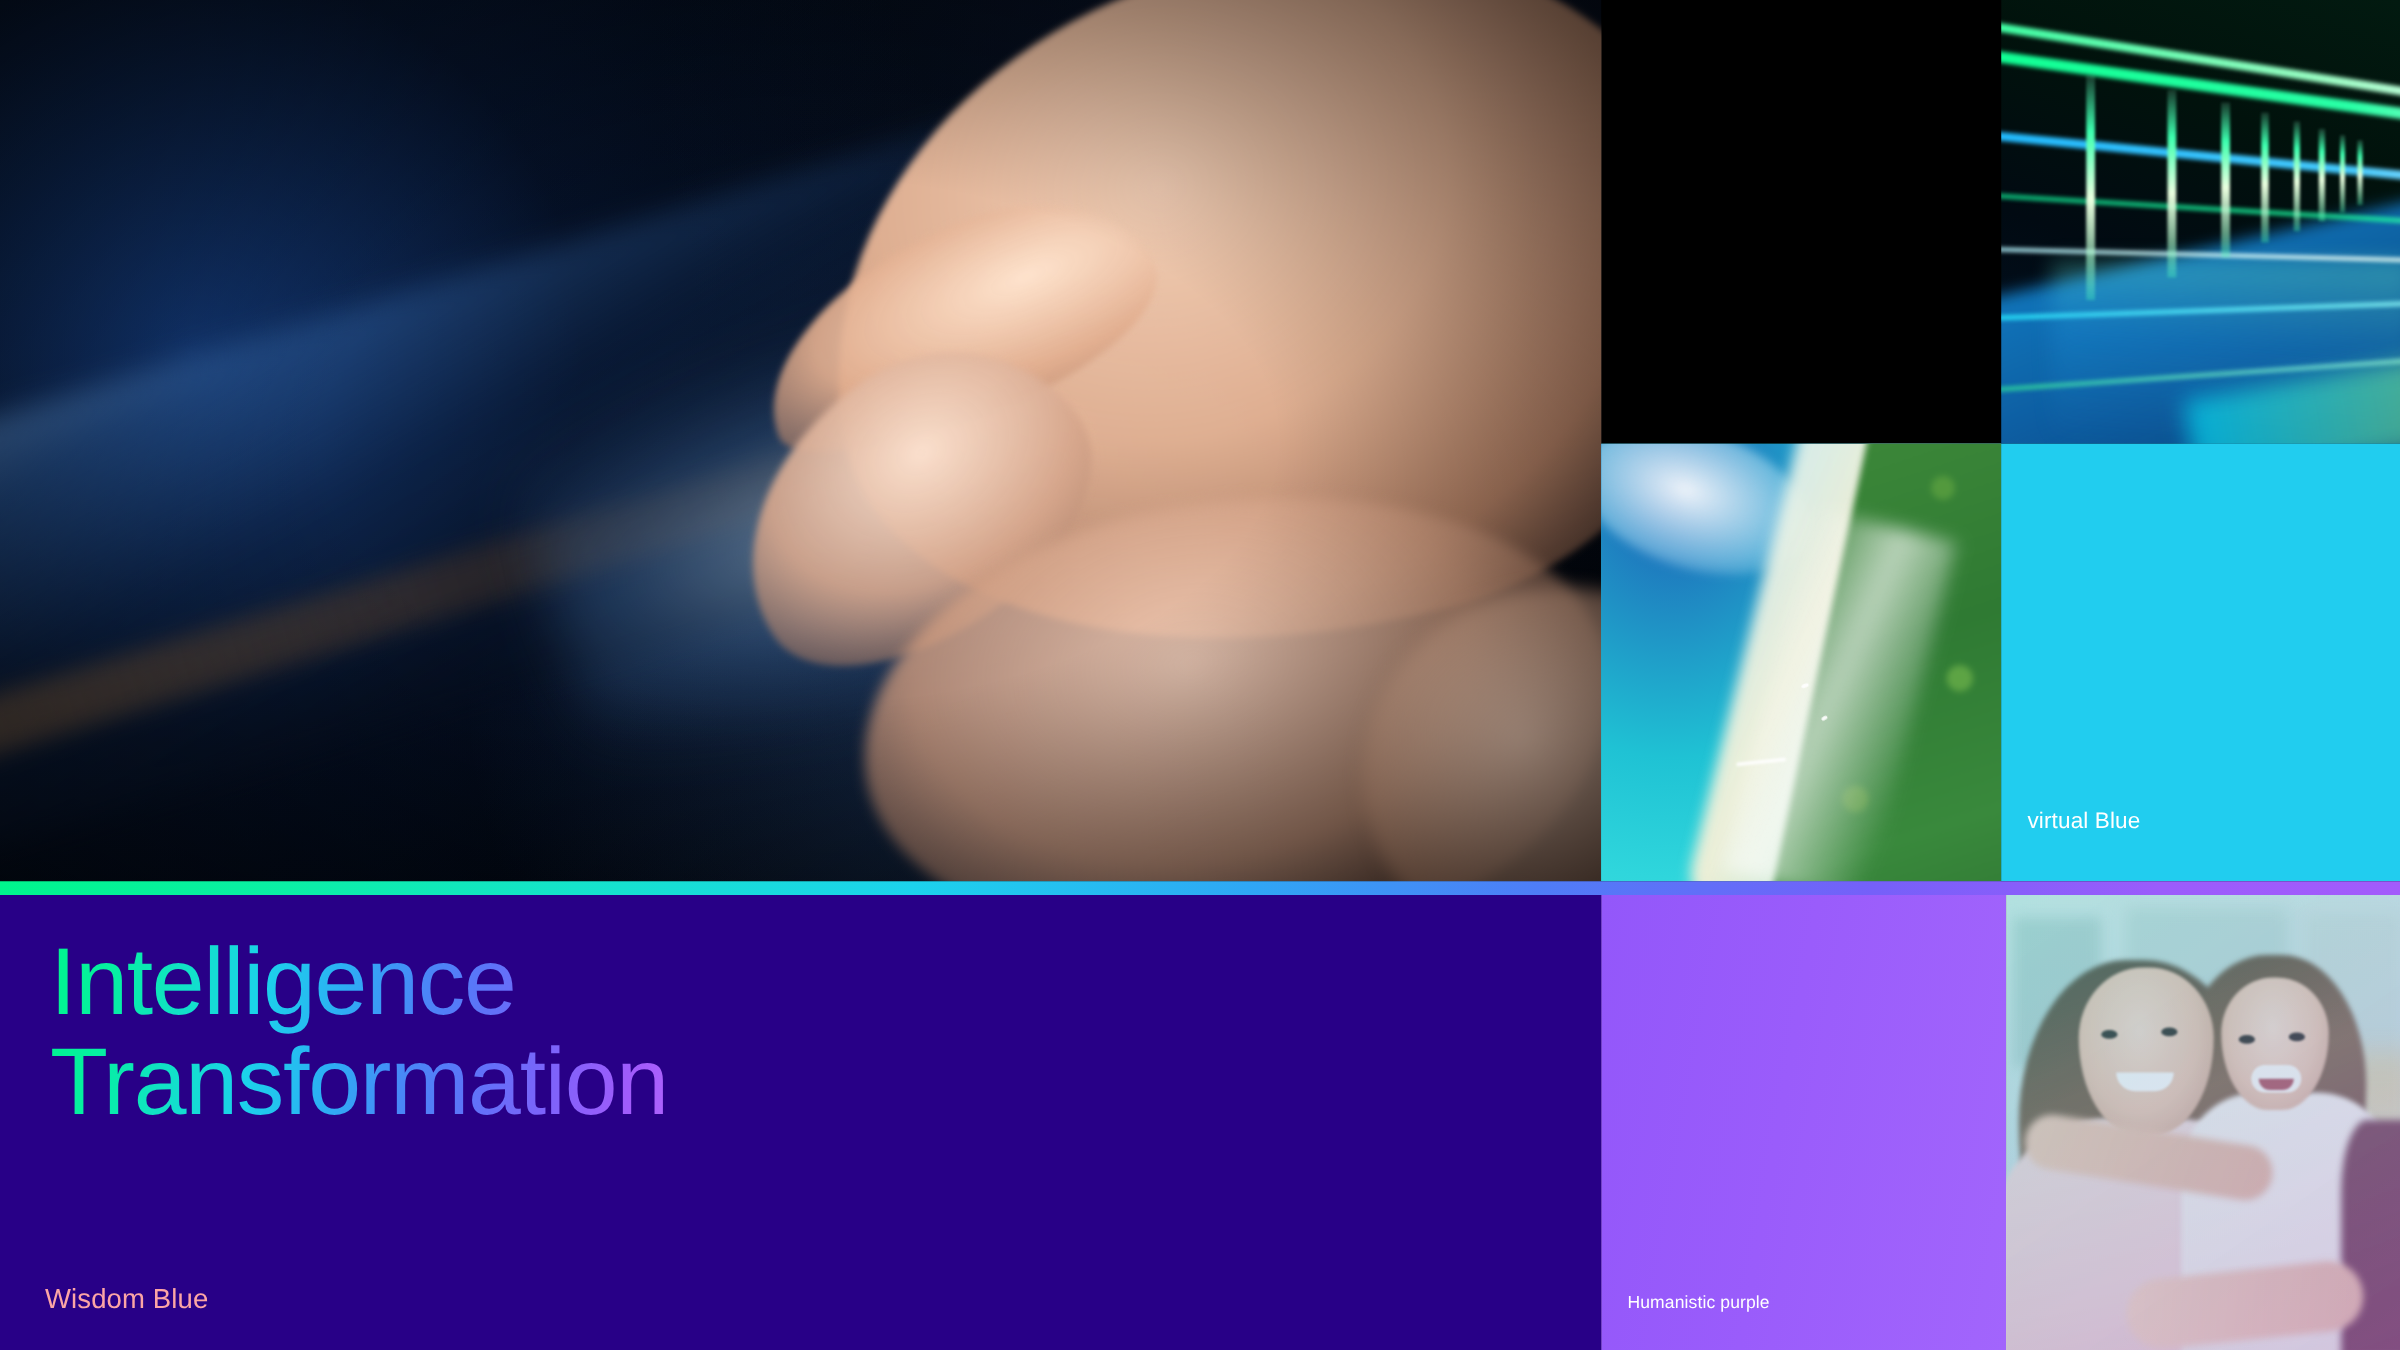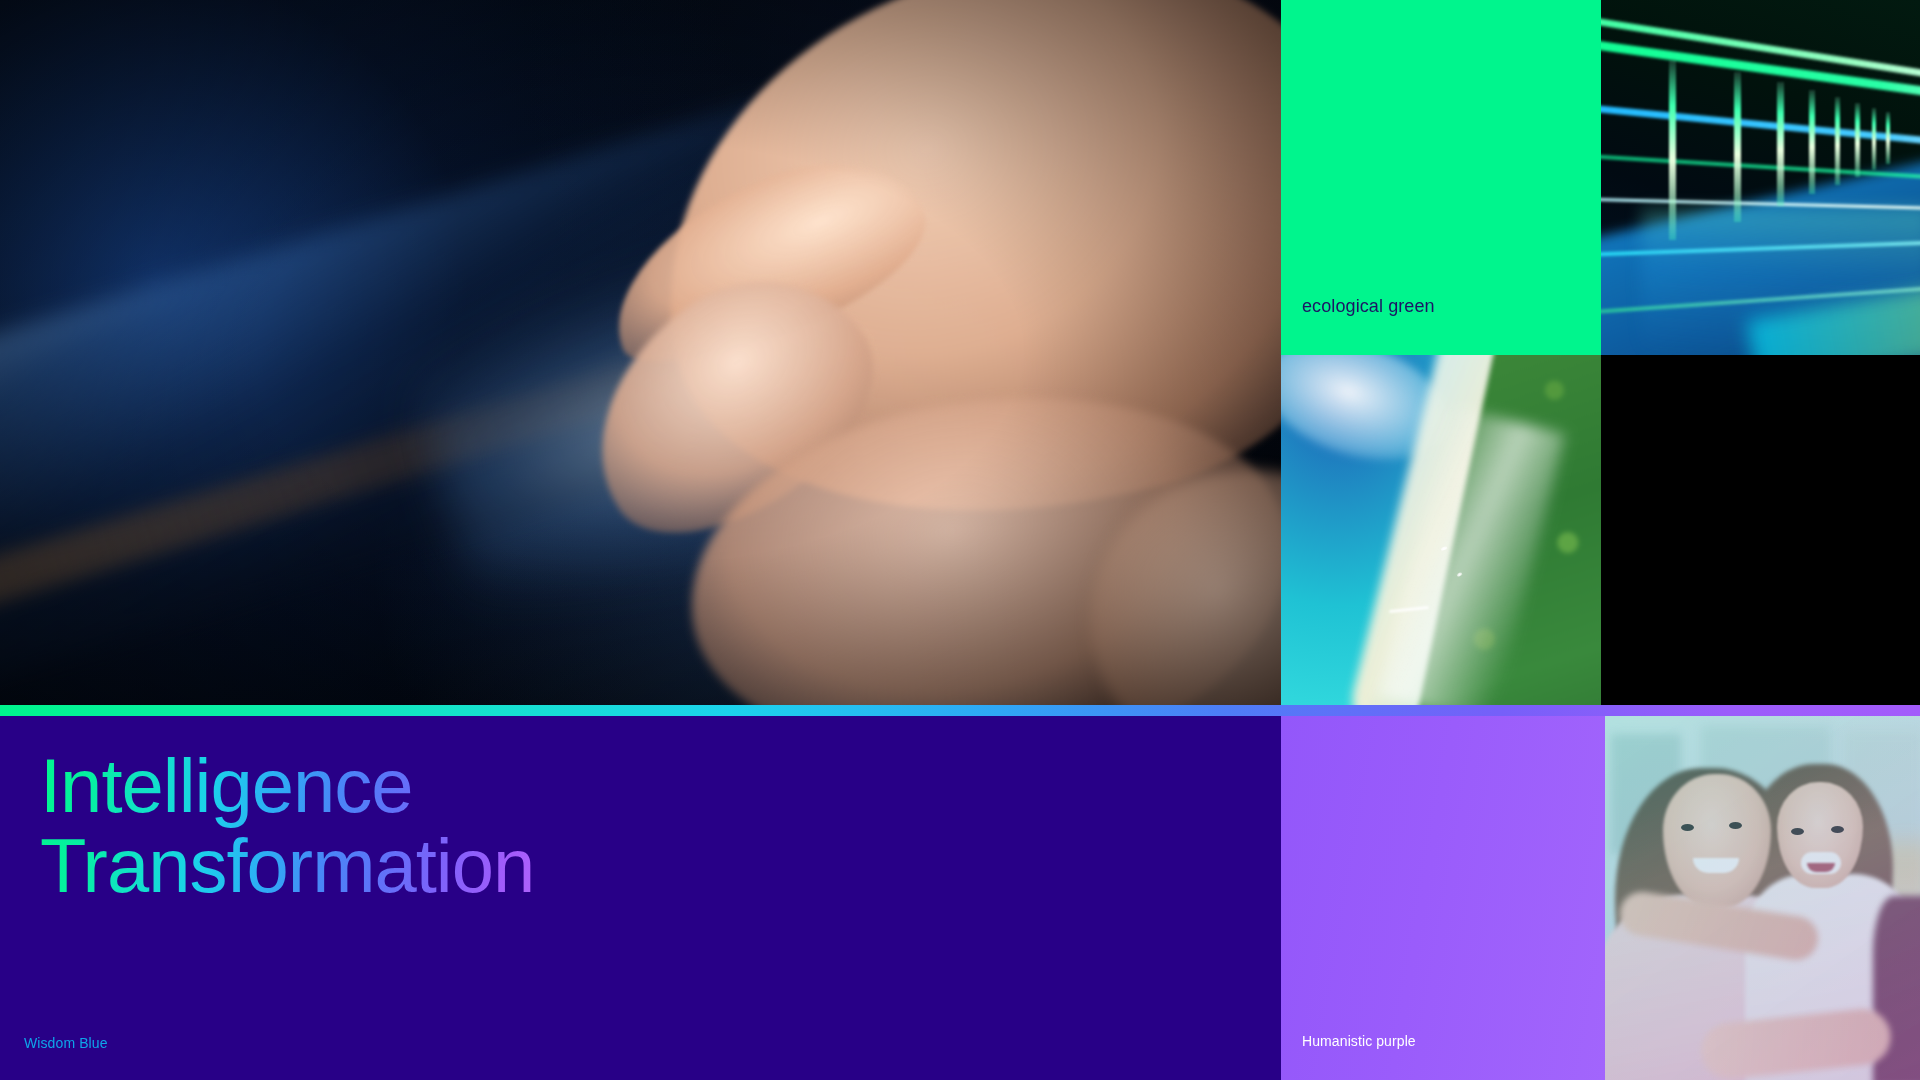--- a/index.html
+++ b/index.html
@@ -302,23 +302,23 @@
       #00F58D 0%, #06EFA2 11%, #12E0CA 23%,
       #1BD2EA 34%, #2CB0F4 46%, #4888F7 58%,
       #5C74F8 68%, #7B63FA 80%, #A35BFB 94%, #AE63FC 100%);
     -webkit-background-clip:text;
     background-clip:text;
     color:transparent;
     -webkit-text-fill-color:transparent;
     white-space:pre-line;
   }
   .headline-panel .swatch-label {
-    position:absolute; left:24px; bottom:28px;
-    color:#0ea5e9;
-    font-size:14px; line-height:1.24;
+    position:absolute; left:36px; bottom:28px;
+    color:#fca5a5;
+    font-size:22px; line-height:1.24;
     letter-spacing:.1px;
   }
 
   
   .purple-block {
     position:absolute; left:1281px; top:0;
     width:324px; height:364px;
     background:linear-gradient(100deg,#9357FA 0%,#9A5CFB 45%,#A265FC 100%);
   }
   .purple-block .swatch-label {
@@ -442,24 +442,20 @@
       <div class="tablet-edge"></div>
       <div class="screen-glow"></div>
       <div class="hand-main"></div>
       <div class="finger-a"></div>
       <div class="finger-b"></div>
       <div class="hand-lower"></div>
       <div class="hand-right"></div>
       <div class="vignette"></div>
     </div>
 
-    <div class="green-block">
-      <div class="swatch-label">ecological
-green</div>
-    </div>
 
     <div class="tunnel-photo">
       <div class="t-bg"></div>
       <div class="floor"></div>
       <div class="band b1"></div>
       <div class="band b2"></div>
       <div class="band b3"></div>
       <div class="band b4"></div>
       <div class="band b5"></div>
       <div class="band b6"></div>
@@ -480,20 +476,24 @@
       <div class="water"></div>
       <div class="surf"></div>
       <div class="sand"></div>
       <div class="jungle"></div>
       <div class="shore-foam"></div>
       <div class="boat boat1"></div>
       <div class="boat boat2"></div>
       <div class="wake"></div>
     </div>
 
+    <div class="cyan-block">
+      <div class="swatch-label">virtual
+Blue</div>
+    </div>
   </div>
 
   <div class="divider"></div>
 
   <div class="bottom-half">
 
     <div class="headline-panel">
       <div class="headline">Intelligence
 Transformation</div>
       <div class="swatch-label">Wisdom

